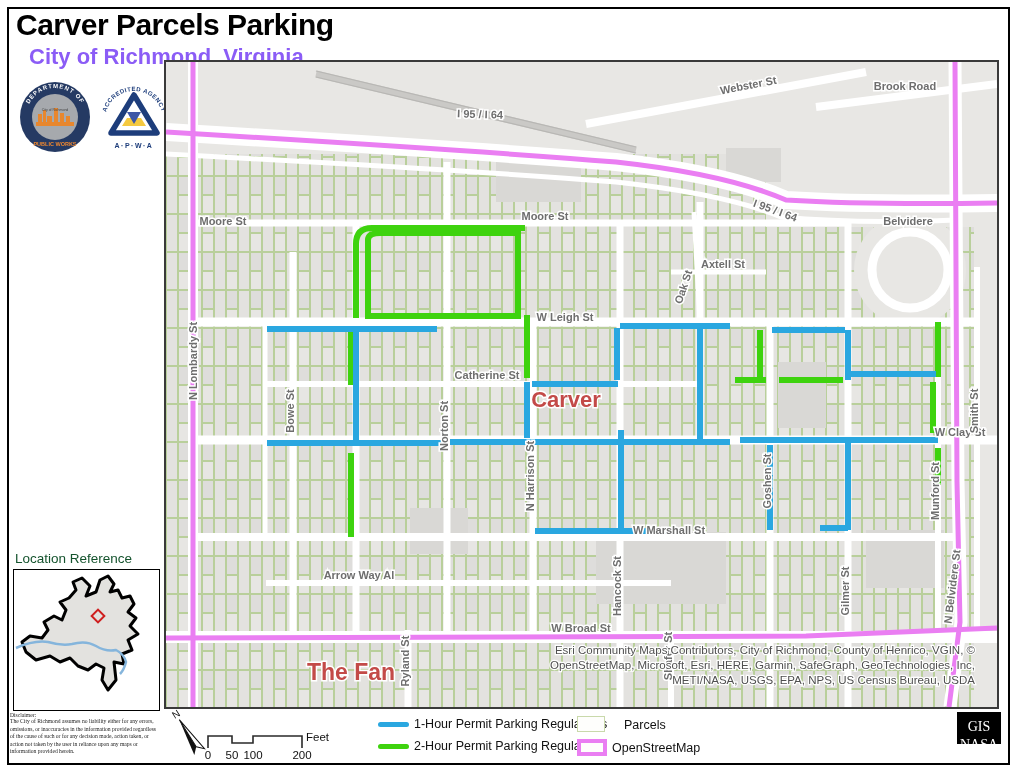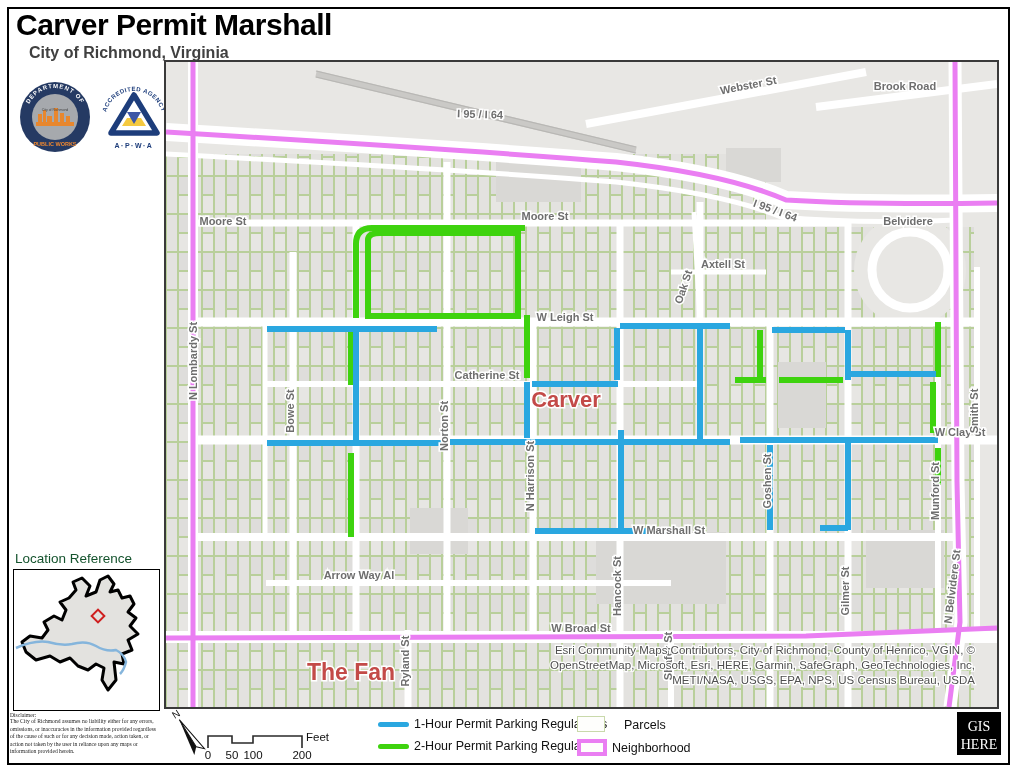--- a/index.html
+++ b/index.html
@@ -1,44 +1,44 @@
 <!DOCTYPE html>
 <html><head>
 <meta charset="utf-8">
 <style>
   html,body{margin:0;padding:0;}
   body{width:1017px;height:772px;position:relative;background:#ffffff;
        font-family:"Liberation Sans",sans-serif;overflow:hidden;}
   .frame{position:absolute;left:7px;top:7px;width:999px;height:754px;border:2px solid #000;background:#fff;}
   .title{position:absolute;left:16px;top:8px;font-size:30px;font-weight:bold;color:#000;letter-spacing:-0.5px;}
-  .subtitle{position:absolute;left:29px;top:44px;font-size:16px;font-weight:bold;color:#404040;}
+  .subtitle{position:absolute;left:29px;top:44px;font-size:22px;font-weight:bold;color:#8b5cf6;}
   .logo{position:absolute;}
   .map{position:absolute;left:164px;top:60px;width:831px;height:645px;border:2px solid #3a3a3a;background:#e8e7e4;}
   .map svg{display:block;}
   .lr-title{position:absolute;left:15px;top:551px;font-size:13.5px;color:#14532d;}
   .lr-box{position:absolute;left:13px;top:569px;width:145px;height:140px;border:1.5px solid #000;background:#fff;}
   .disc{position:absolute;left:10px;top:712px;width:152px;font-family:"Liberation Serif",serif;color:#222;}
   .disc .t{font-size:5.6px;}
   .disc .b{font-size:5.6px;line-height:1.35;}
   .legend-line{position:absolute;width:31px;height:5px;border-radius:3px;}
   .legend-label{position:absolute;font-size:12.5px;color:#111;}
   .swatch{position:absolute;width:26px;height:14px;background:#fefefc;}
-  .gis{position:absolute;left:957px;top:712px;width:44px;height:43px;background:#000;color:#fff;
+  .gis{position:absolute;left:957px;top:712px;width:44px;height:32px;background:#000;color:#fff;
        font-family:"Liberation Serif",serif;text-align:center;line-height:1.25;padding-top:6px;box-sizing:border-box;font-size:14px;}
   svg text{font-family:"Liberation Sans",sans-serif;}
   .stlbl{font-size:11px;font-weight:600;fill:#6e6e6e;stroke:#ffffff;stroke-width:3px;paint-order:stroke;}
   .arealbl{font-weight:bold;fill:#c34a48;stroke:#ffffff;stroke-width:3px;paint-order:stroke;}
   .attr{font-size:11.5px;fill:#4f4f4f;stroke:#ffffff;stroke-width:2.5px;paint-order:stroke;}
 </style>
 </head>
 <body>
 
 <div class="frame"></div>
 
-<div class="title">Carver Permit Marshall</div>
+<div class="title">Carver Parcels Parking</div>
 <div class="subtitle">City of Richmond, Virginia</div>
 
 <div class="logo" style="left:18px;top:80px;width:74px;height:74px;">
   <svg width="74" height="74" viewBox="0 0 74 74">
     <circle cx="37" cy="37" r="35" fill="#253a63"></circle>
     <circle cx="37" cy="37" r="23" fill="#a6a9ad"></circle>
     <g fill="#e8872e">
       <rect x="20" y="34" width="4" height="8"></rect>
         <rect x="25" y="30" width="3" height="12"></rect>
       <rect x="29" y="36" width="5" height="6"></rect>
@@ -233,18 +233,18 @@
 </div>
 
 <div class="legend-line" style="left:378px;top:722px;background:#2aa7e0;"></div>
 <div class="legend-label" style="left:414px;top:717px;">1-Hour Permit Parking Regulations</div>
 <div class="legend-line" style="left:378px;top:744px;background:#3ed30e;"></div>
 <div class="legend-label" style="left:414px;top:739px;">2-Hour Permit Parking Regulations</div>
 
 <div class="swatch" style="left:577px;top:716px;border:1.5px solid #c9d9ab;"></div>
 <div class="legend-label" style="left:624px;top:718px;">Parcels</div>
 <div class="swatch" style="left:577px;top:739px;border:4px solid #ea7ef2;width:22px;height:9px;"></div>
-<div class="legend-label" style="left:612px;top:741px;">Neighborhood</div>
+<div class="legend-label" style="left:612px;top:741px;">OpenStreetMap</div>
 
 <div class="gis">
   <div>GIS</div>
-  <div>HERE</div>
+  <div>NASA</div>
 </div>
 
 </body></html>

